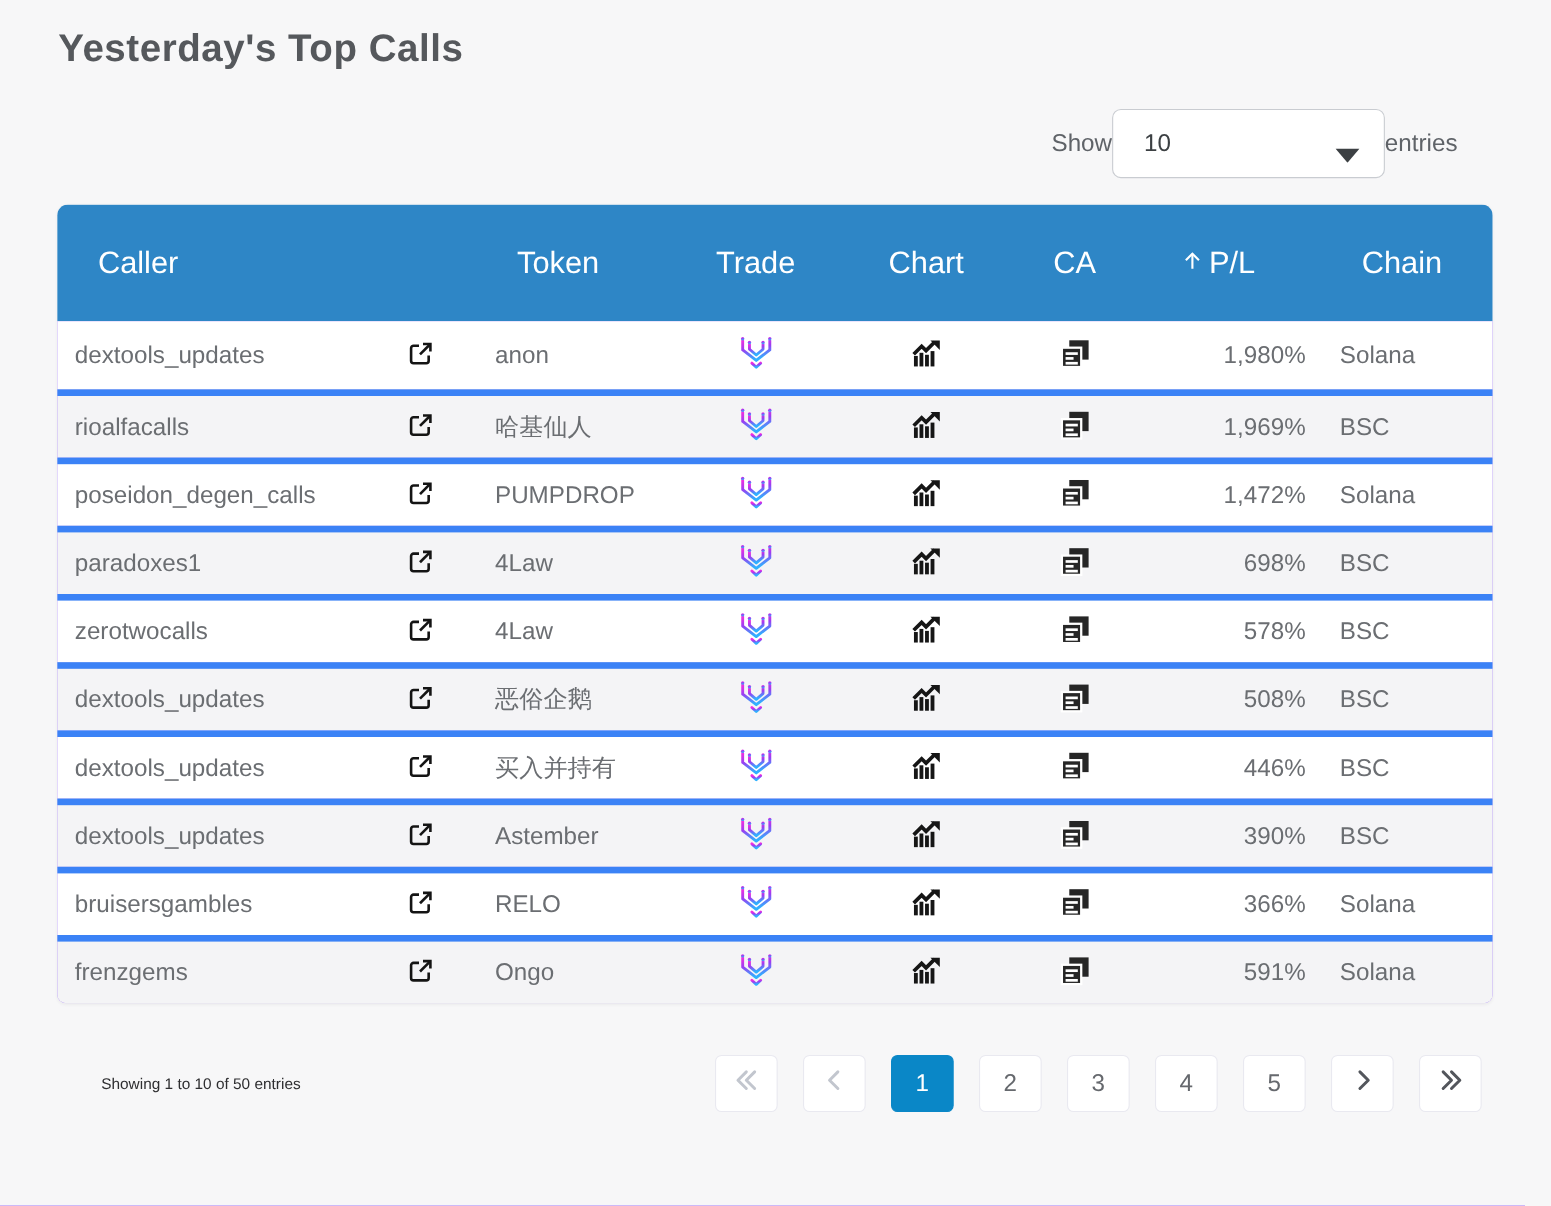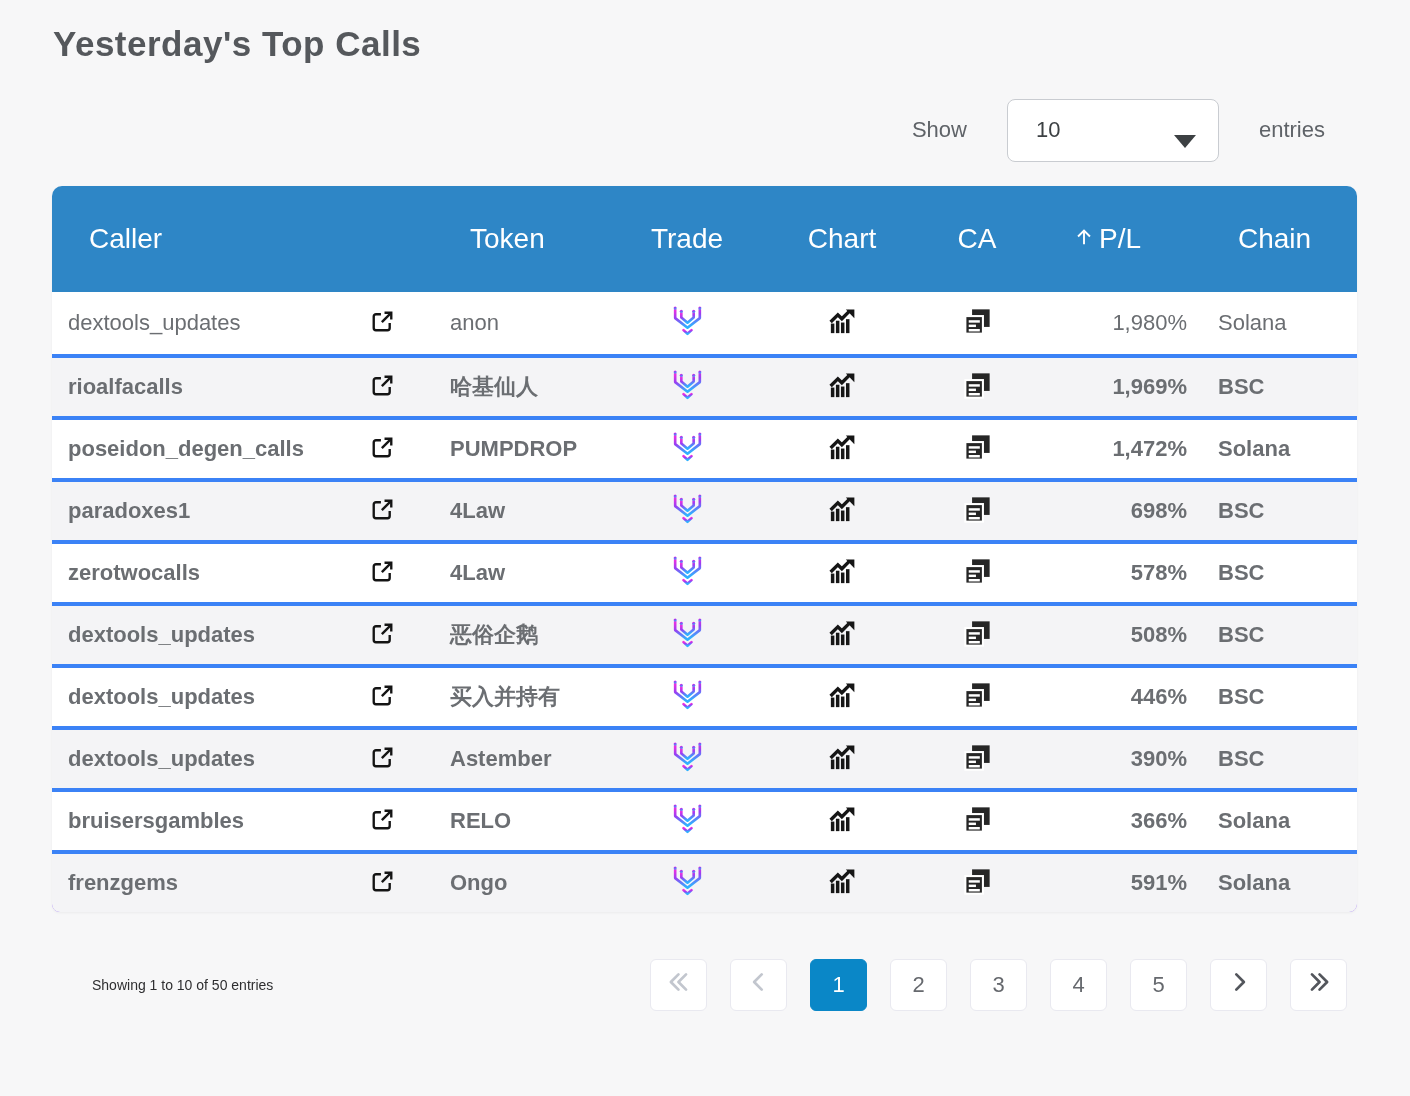--- a/index.html
+++ b/index.html
@@ -10,25 +10,25 @@
     color:#6b6e72;
     overflow:hidden;
   }
   .page-title {
     margin:24px 53px 0 53px;
     font-size:35px; font-weight:700; color:#55585c; letter-spacing:.5px;
   }
   
   .controls {
     display:flex; align-items:center; justify-content:flex-end;
-    gap:40px; margin:34px 85px 0 52px; height:64px;
+    margin:34px 85px 0 52px; height:64px;
     font-size:22px; color:#5f6368;
   }
   .select-box {
-    position:relative; width:212px; height:63px;
+    position:relative; width:248px; height:63px;
     background:#fff; border:1px solid #c9ccd1; border-radius:8px;
     display:flex; align-items:center; padding-left:28px;
     font-size:22px; color:#3c4043; cursor:pointer;
   }
   .select-box .caret { position:absolute; right:22px; top:28px; }
   
   .table-wrap {
     margin:24px 53px 0 52px; width:1305px;
     border-radius:10px 10px 8px 8px; overflow:hidden;
     box-shadow:0 1px 3px rgba(0,0,0,.05);
@@ -42,21 +42,21 @@
     background:#2e86c6; color:#fff; height:106px; font-size:28px;
   }
   .th { display:flex; align-items:center; }
   .th.left-caller { padding-left:37px; }
   .th.left-token  { padding-left:48px; }
   .th.center { justify-content:center; }
   .th.pl-head { justify-content:center; gap:4px; }
   .tbody { background:#8b5cf6; }
   .row { height:62px; font-size:22px; color:#6b6e72; background:#fff; }
   .row:nth-child(even) { background:#f4f4f6; }
-  .row + .row { border-top:4px solid #3b82f6;font-weight:bold; }
+  .row + .row { border-top:6px solid #3b82f6; }
   .cell { display:flex; align-items:center; height:100%; }
   .c-caller { padding-left:16px; }
   .c-link, .c-trade, .c-chart, .c-ca { justify-content:center; }
   .c-token { padding-left:28px; }
   .c-pl { justify-content:flex-end; padding-right:5px; }
   .c-chain { padding-left:26px;text-align:right; }
   .iconbtn { display:flex; align-items:center; justify-content:center; cursor:pointer; background:none; border:none; }
   
   .footer {
     display:flex; align-items:center; justify-content:space-between;

